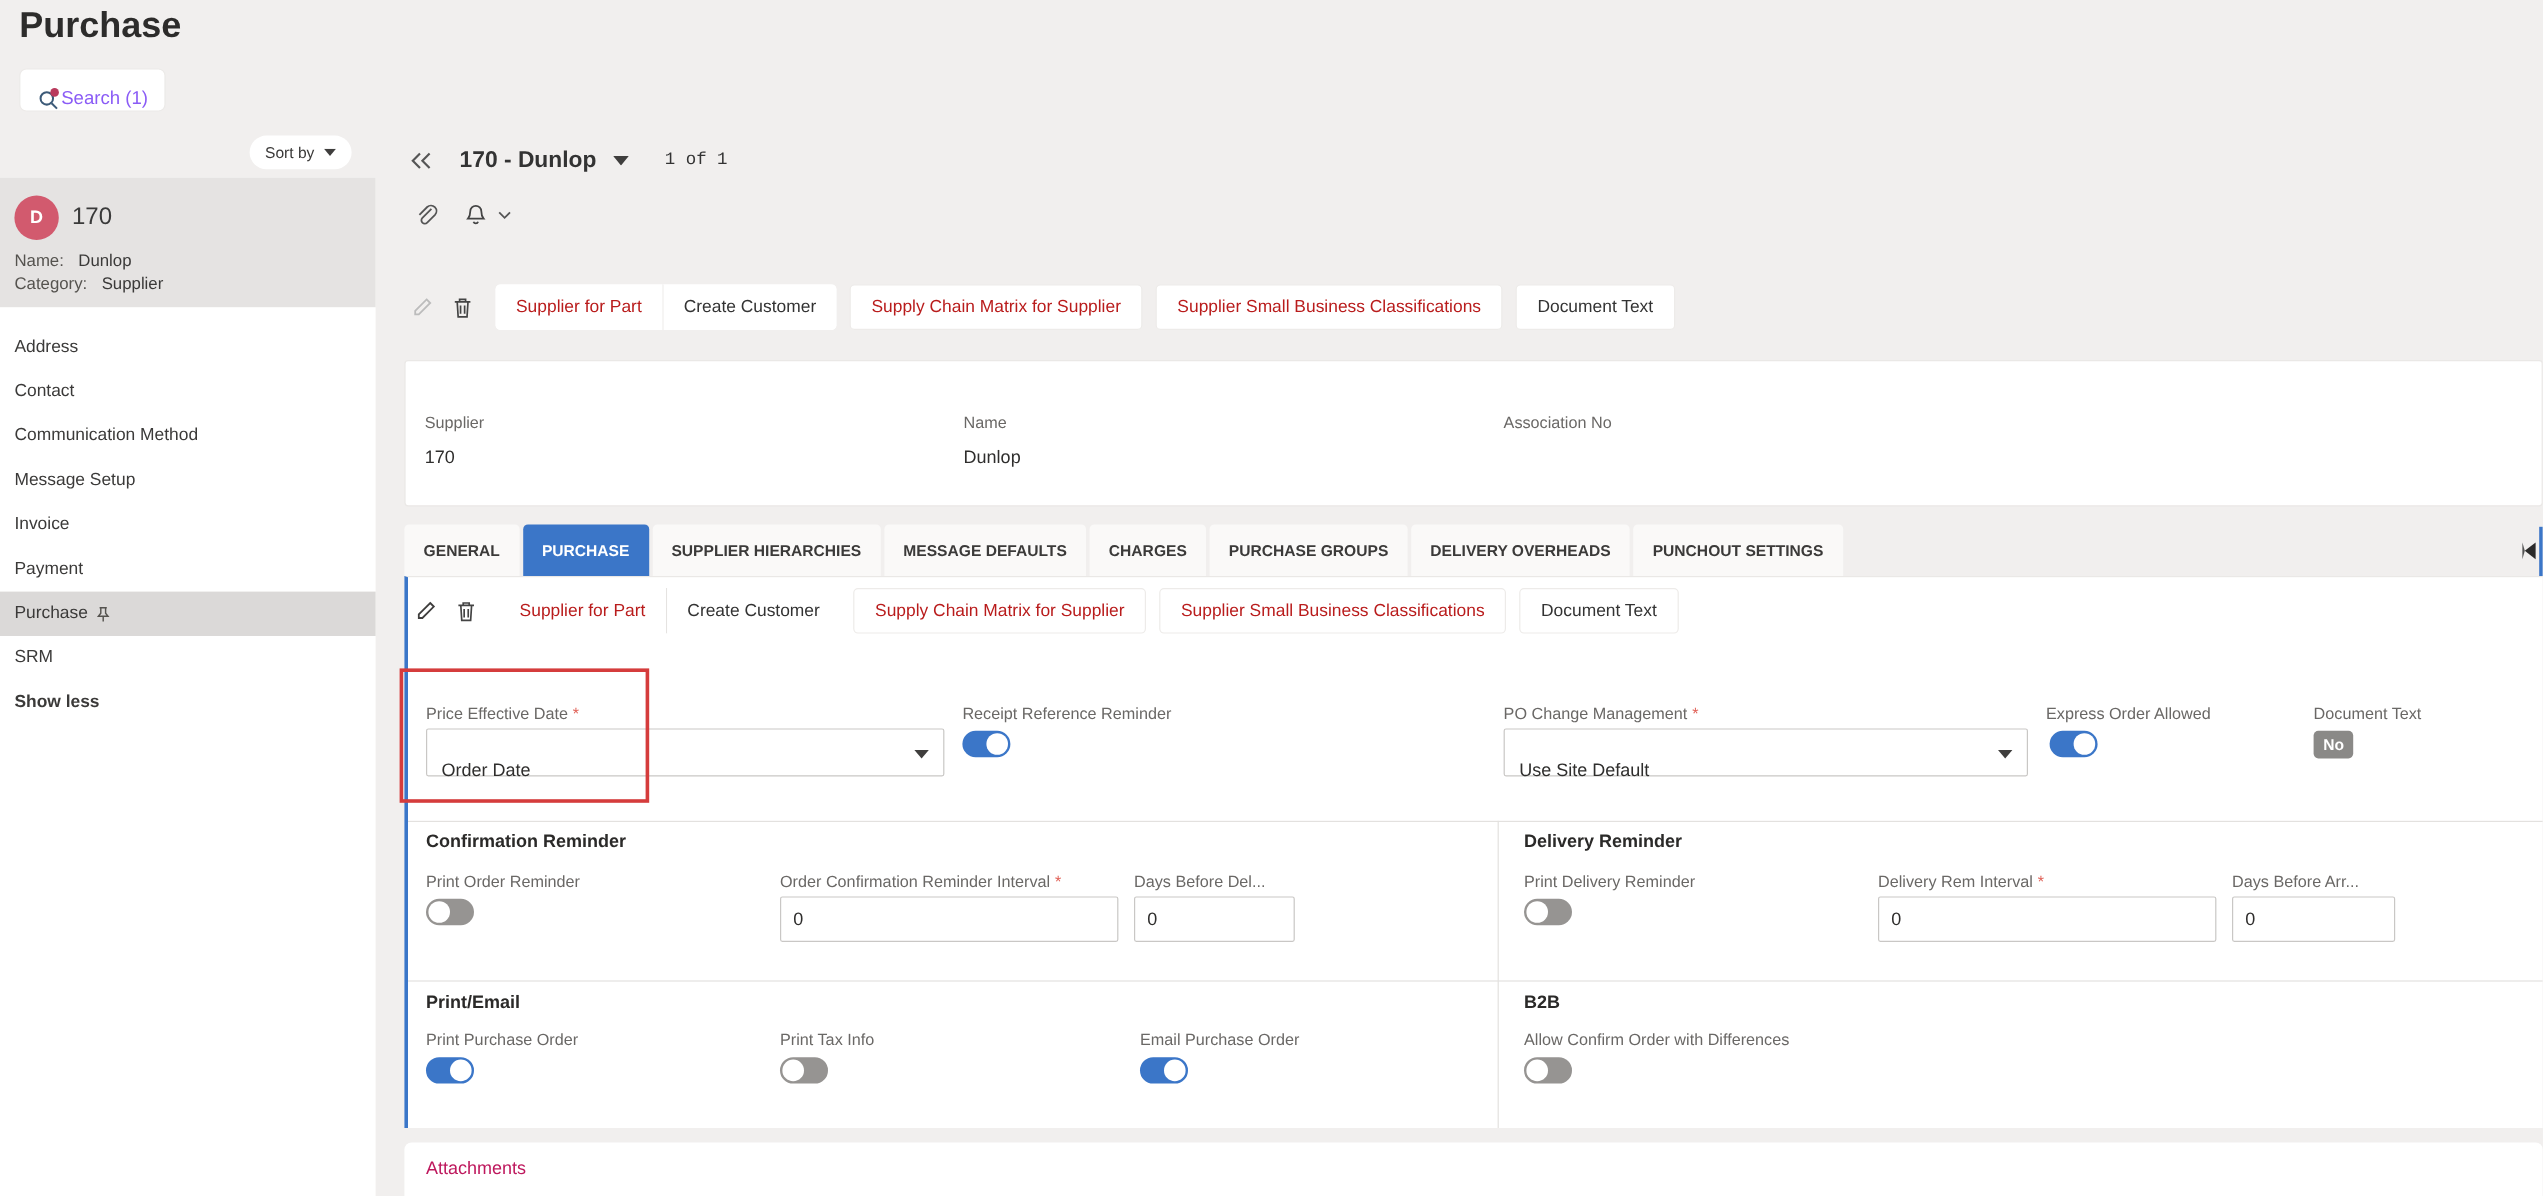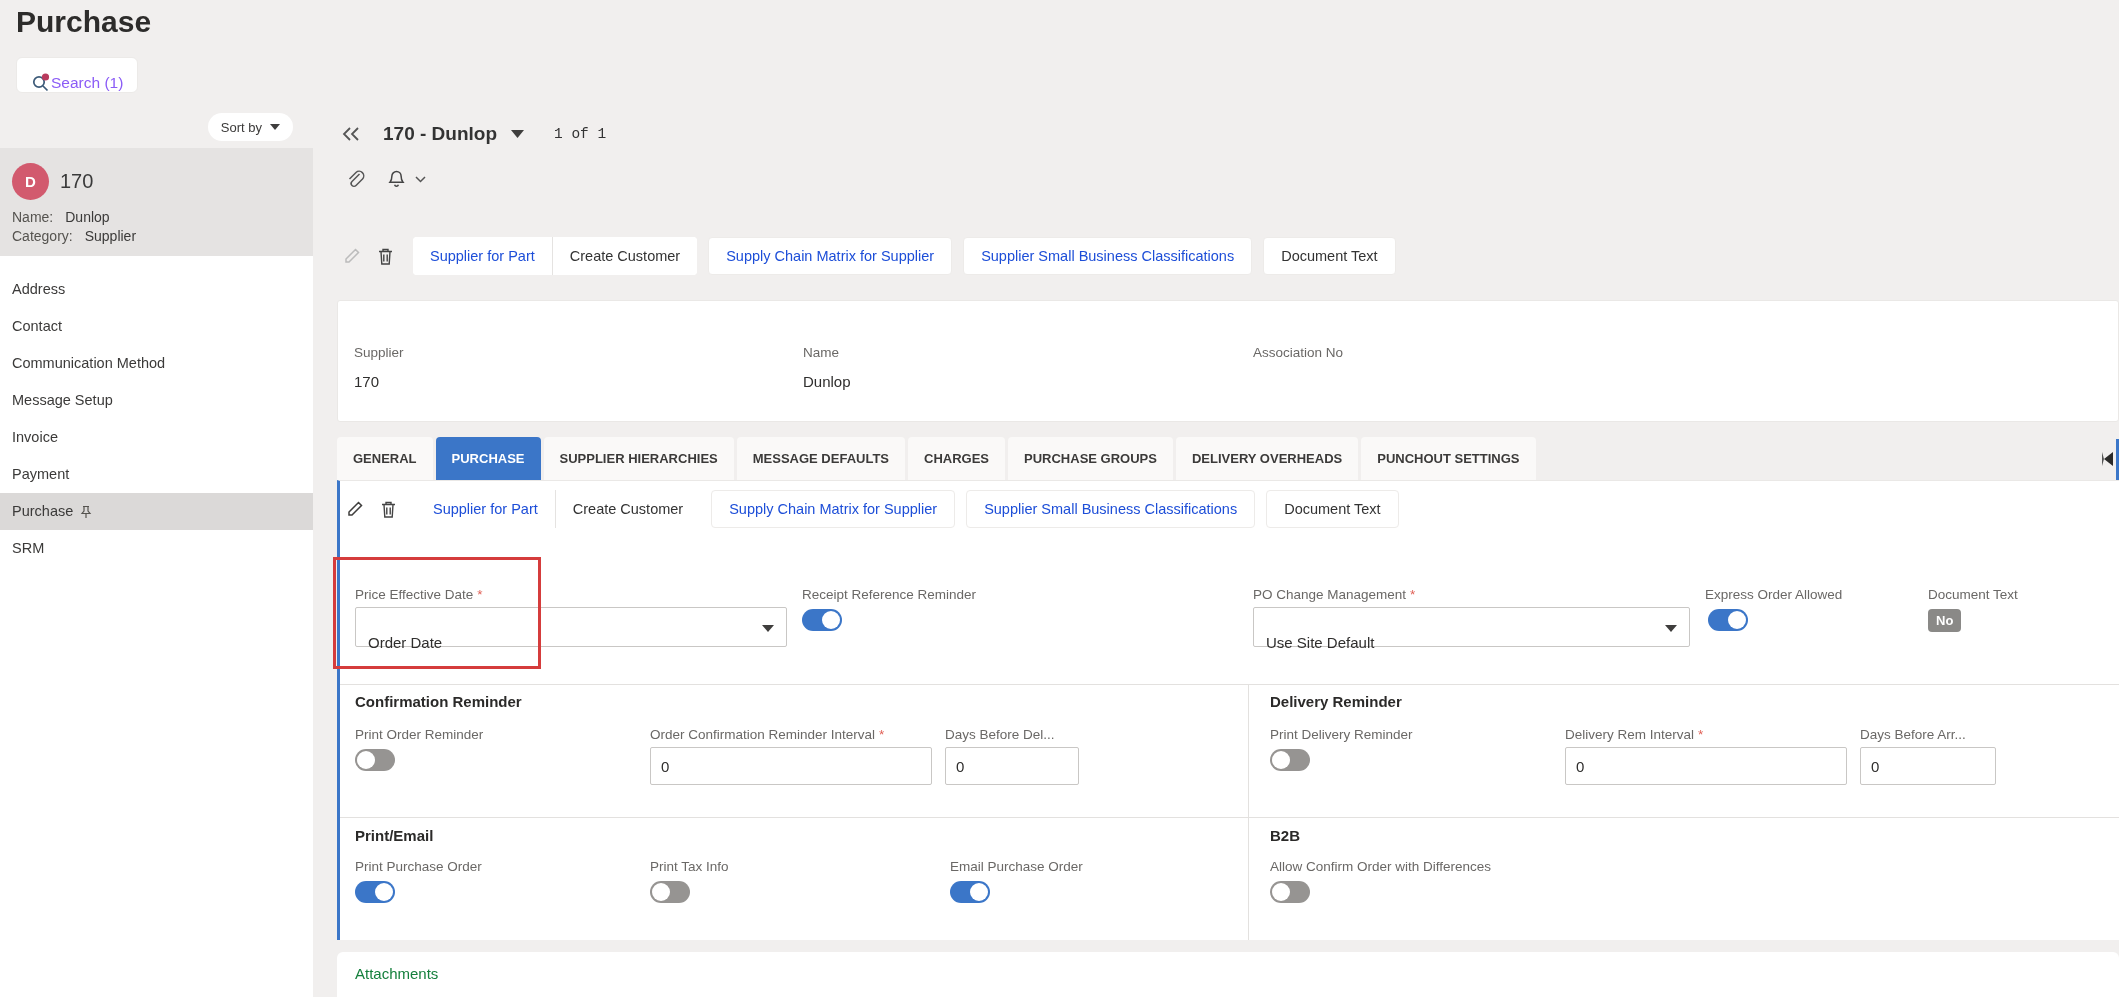--- a/index.html
+++ b/index.html
@@ -40,21 +40,21 @@
   .icon-row { position:absolute; left:345px; top:168px; display:flex; align-items:center; gap:22px; }
   .icon-btn { background:none; border:none; cursor:pointer; padding:0; display:flex; align-items:center; }
 
   
   .toolbar { position:absolute; display:flex; align-items:center; gap:11px; height:40px; }
   .toolbar.row1 { left:343px; top:236px; }
   .toolbar.row2 { left:6px; top:8px; }
   .tb-icons { display:flex; align-items:center; gap:16px; margin-right:8px; }
   .tbtn { height:38px; padding:0 17px; background:#fff; border:1px solid #edebe9; border-radius:4px;
     font-size:14.5px; cursor:pointer; font-family:inherit; white-space:nowrap; }
-  .tbtn.link { color:#1d4ed8; } .tbtn.plain { color:#333; }
+  .tbtn.link { color:#b91c1c; } .tbtn.plain { color:#333; }
   .btn-group { display:flex; background:#fff; border-radius:4px; }
   .btn-group .tbtn { border:none; border-radius:0; }
   .btn-group .tbtn:first-child { border-radius:4px 0 0 4px; }
   .btn-group .tbtn:last-child { border-radius:0 4px 4px 0; border-left:1px solid #e5e3e1; }
 
   
   .summary-card { position:absolute; left:337px; top:300px; right:0; height:122px; background:#fff; border:1px solid #eae8e6; border-radius:3px; }
   .s-field { position:absolute; top:0; }
   .s-field .f-label { position:absolute; top:44px; font-size:13.5px; color:#6a6866; white-space:nowrap; }
   .s-field .f-value { position:absolute; top:72px; font-size:15px; color:#2f2e2d; white-space:nowrap; }
@@ -89,21 +89,21 @@
     padding:4px 8px; border-radius:4px; }
   .divider-h { position:absolute; left:0; right:0; height:1px; background:#e3e1df; }
   .divider-v { position:absolute; left:908px; top:203px; bottom:0; width:1px; background:#e3e1df; }
 
   
   .red-box { position:absolute; left:333px; top:557px; width:208px; height:112px;
     border:3px solid #d53c3c; z-index:5; pointer-events:none; }
 
   
   .attachments { position:absolute; left:337px; top:952px; right:0; height:45px; background:#fff; border-radius:6px 6px 0 0; }
-  .attachments .att-title { position:absolute; left:18px; top:13px; font-size:15px; color:#15803d; }
+  .attachments .att-title { position:absolute; left:18px; top:13px; font-size:15px; color:#be185d; }
 
   svg { display:block; }
 </style>
 </head>
 <body>
 
 <div class="root">
 
   <h1 class="app-title">Purchase</h1>
   <button class="search-btn">
@@ -159,20 +159,23 @@
         <div class="nav-item selected">
           <span>Purchase</span>
           <span>
             <svg width="12" height="14" viewBox="0 0 12 14" fill="none" stroke="#55534f" stroke-width="1.2">
               <path d="M3 1.5 h6 M4 1.5 v4.5 l-2 2.5 h8 l-2-2.5 v-4.5 M6 8.5 v4.5"></path>
             </svg>
           </span>
         </div>
         <div class="nav-item">
             <span>SRM</span>
+          </div>
+        <div class="nav-item bold">
+            <span>Show less</span>
           </div>
       </div>
     </div>
   </div>
 
   <div class="rec-header">
     <button class="collapse-btn">
       <span>
         <svg width="20" height="16" viewBox="0 0 20 16" fill="none" stroke="#555" stroke-width="1.8">
           <polyline points="9,2 3,8 9,14"></polyline>

